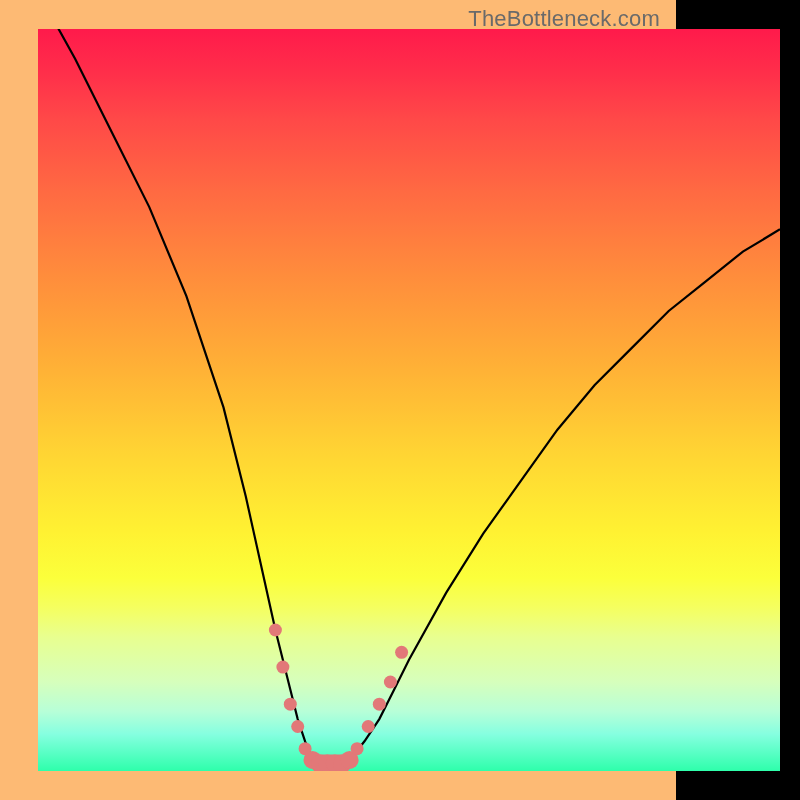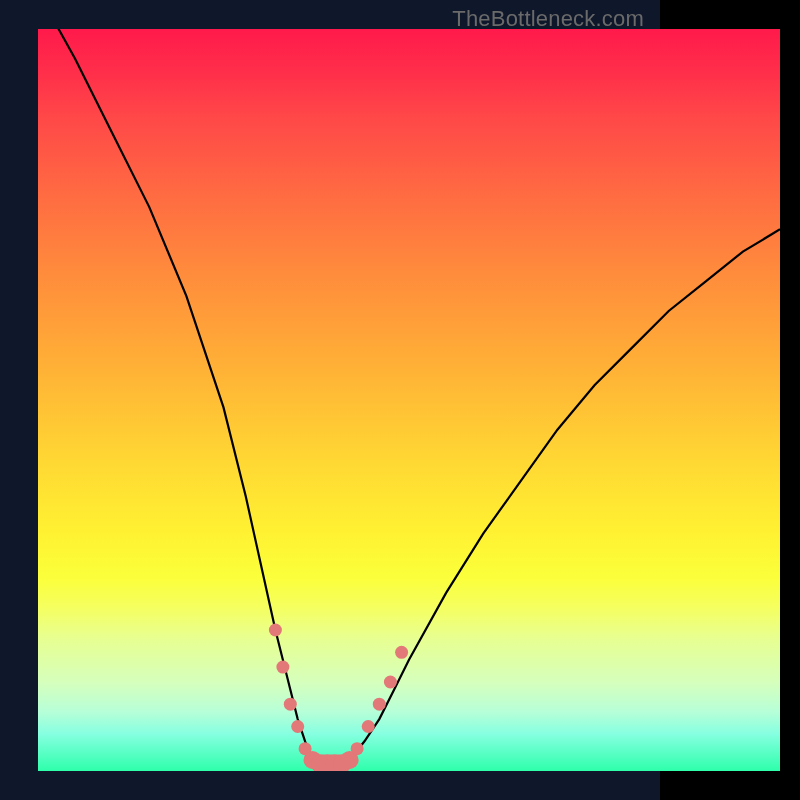--- a/index.html
+++ b/index.html
@@ -9,21 +9,22 @@
     height: 800px;
     background: #000;
     overflow: hidden;
   }
   .frame {
     position: absolute;
     left: 0;
     top: 0;
     width: 660px;
     height: 800px;
-    background: #0f172a;
+    background: #fdba74;
+    padding-left: 16px;
   }
   .plot-area {
     position: absolute;
     left: 38px;
     top: 29px;
     width: 742px;
     height: 742px;
     overflow: hidden;
     background: linear-gradient(
       to bottom,

